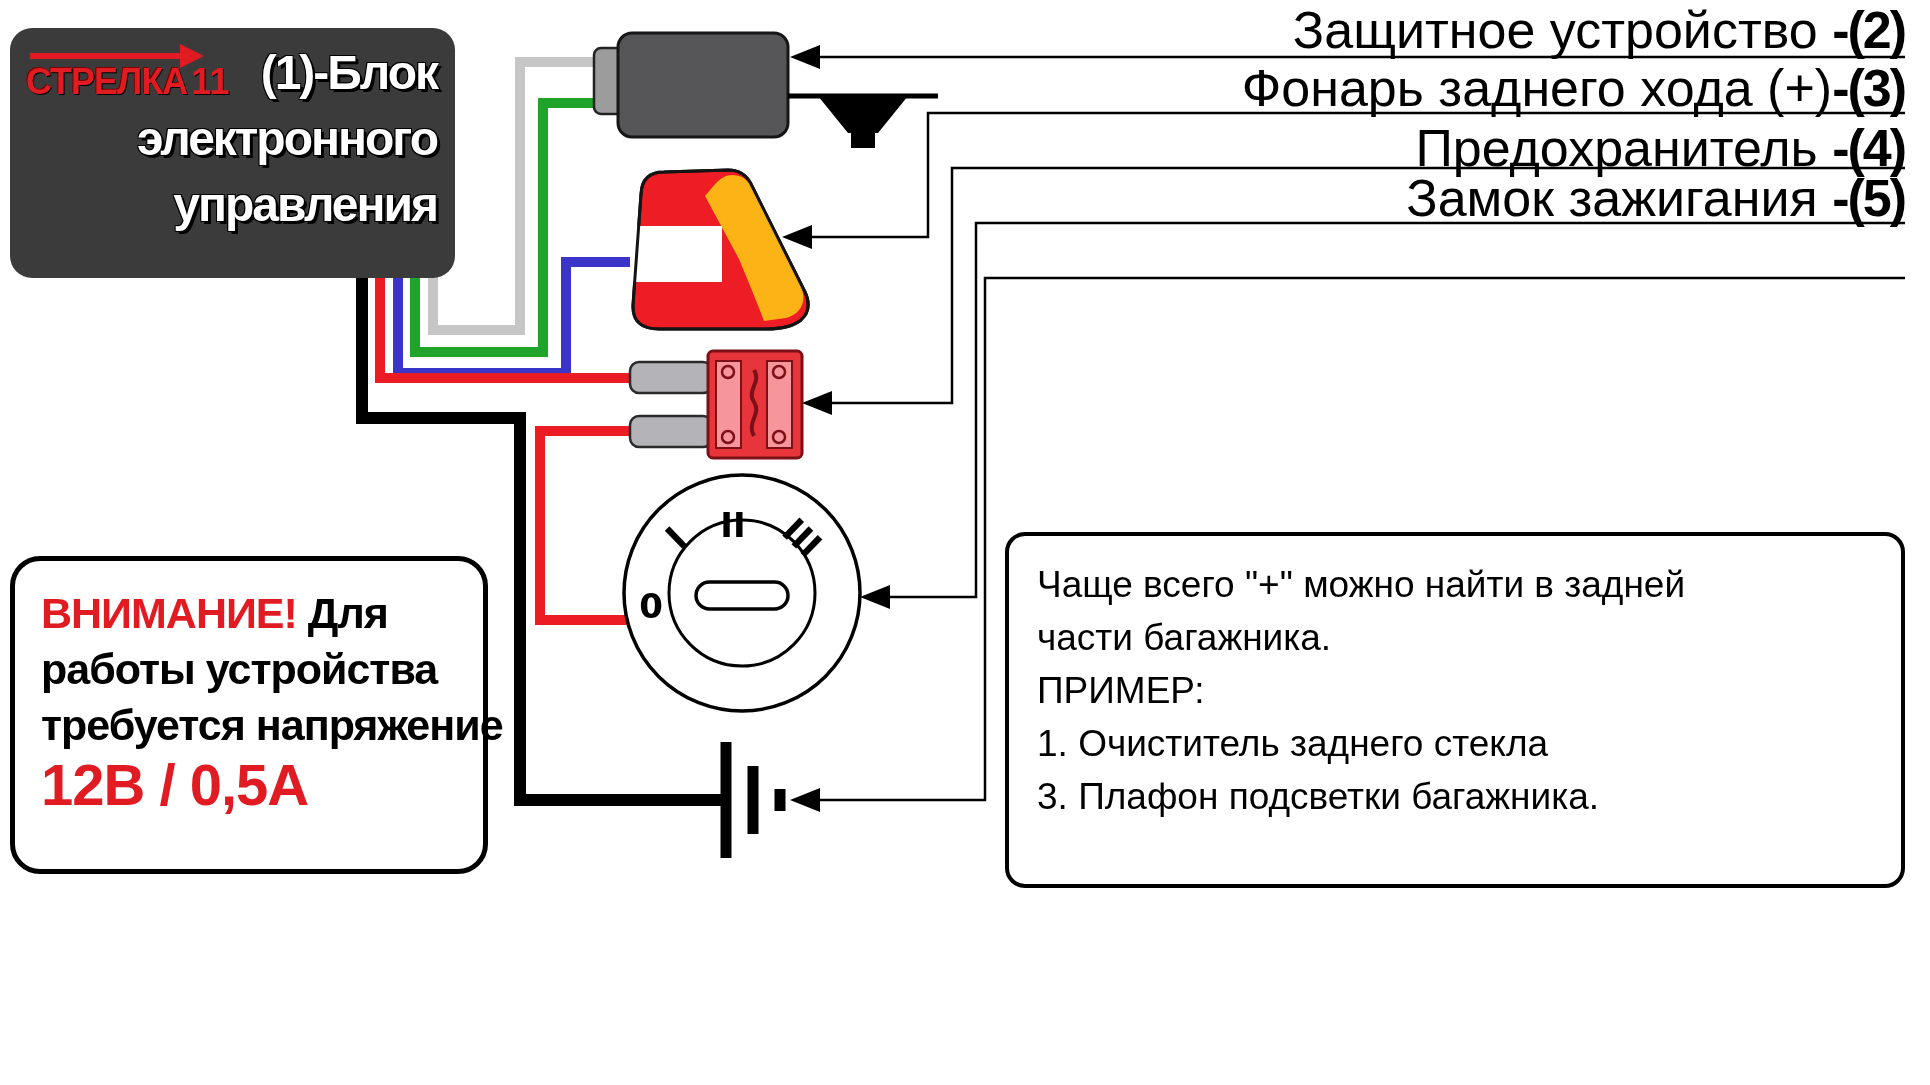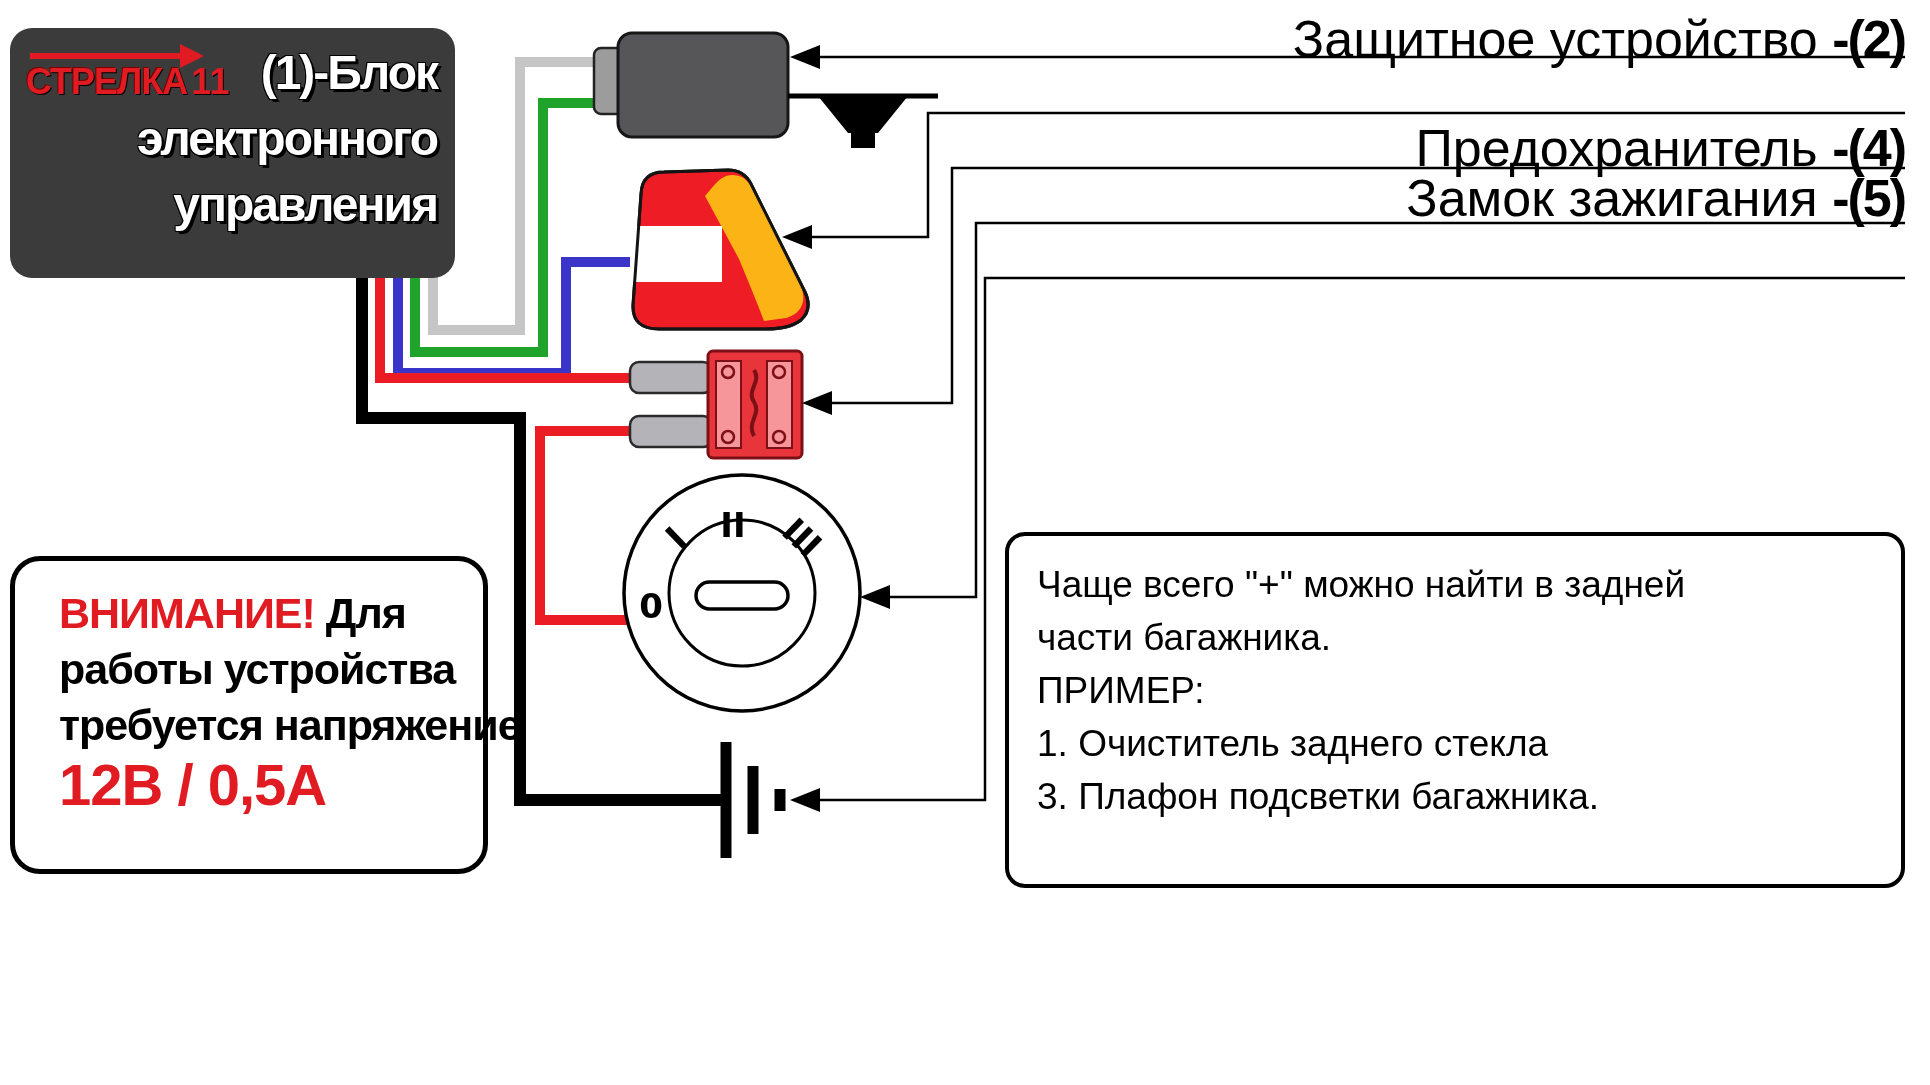--- a/index.html
+++ b/index.html
@@ -43,21 +43,21 @@
   .comp-label{
     position:absolute;right:25px;z-index:2;white-space:nowrap;text-align:right;
     font-size:52px;line-height:50px;
   }
   .comp-label .ref{font-weight:700;letter-spacing:-2px;}
 
   
   .warning-box{
     position:absolute;left:10px;top:556px;width:478px;height:318px;z-index:2;
     background:#fff;border:5px solid #000;border-radius:30px;box-sizing:border-box;
-    padding:24px 16px 0 44px;font-weight:700;font-size:43px;line-height:56px;letter-spacing:-1px;
+    padding:24px 16px 0 26px;font-weight:700;font-size:43px;line-height:56px;letter-spacing:-1px;
     white-space:nowrap;
   }
   .warning-box .red{color:#e01b22;}
   .warn-value{font-size:58px;color:#e01b22;margin-top:4px;}
 
   
   .note-box{
     position:absolute;left:1005px;top:532px;width:900px;height:356px;z-index:2;
     background:#fff;border:4px solid #000;border-radius:20px;box-sizing:border-box;
     padding:22px 20px 0 28px;font-size:37px;line-height:53px;white-space:nowrap;
@@ -151,22 +151,25 @@
       <div class="logo">
         <div class="logo-arrow"></div>
         <span class="logo-text">СТРЕЛКА</span><span class="logo-num">11</span>
       </div>
       <div class="title-line">(1)-Блок</div>
     </div>
     <div class="title-line">электронного</div>
     <div class="title-line">управления</div>
   </div>
 
-  <div class="comp-label" style="top:14px">
+  <div class="comp-label" style="top:5px">
     <span>Защитное устройство </span><span class="ref">-(2)</span>
+  </div>
+  <div class="comp-label" style="top:63px">
+    <span>Фонарь заднего хода (+)</span><span class="ref">-(3)</span>
   </div>
   <div class="comp-label" style="top:123px">
     <span>Предохранитель </span><span class="ref">-(4)</span>
   </div>
   <div class="comp-label" style="top:173px">
     <span>Замок зажигания </span><span class="ref">-(5)</span>
   </div>
 
   <div class="warning-box">
     <div>

